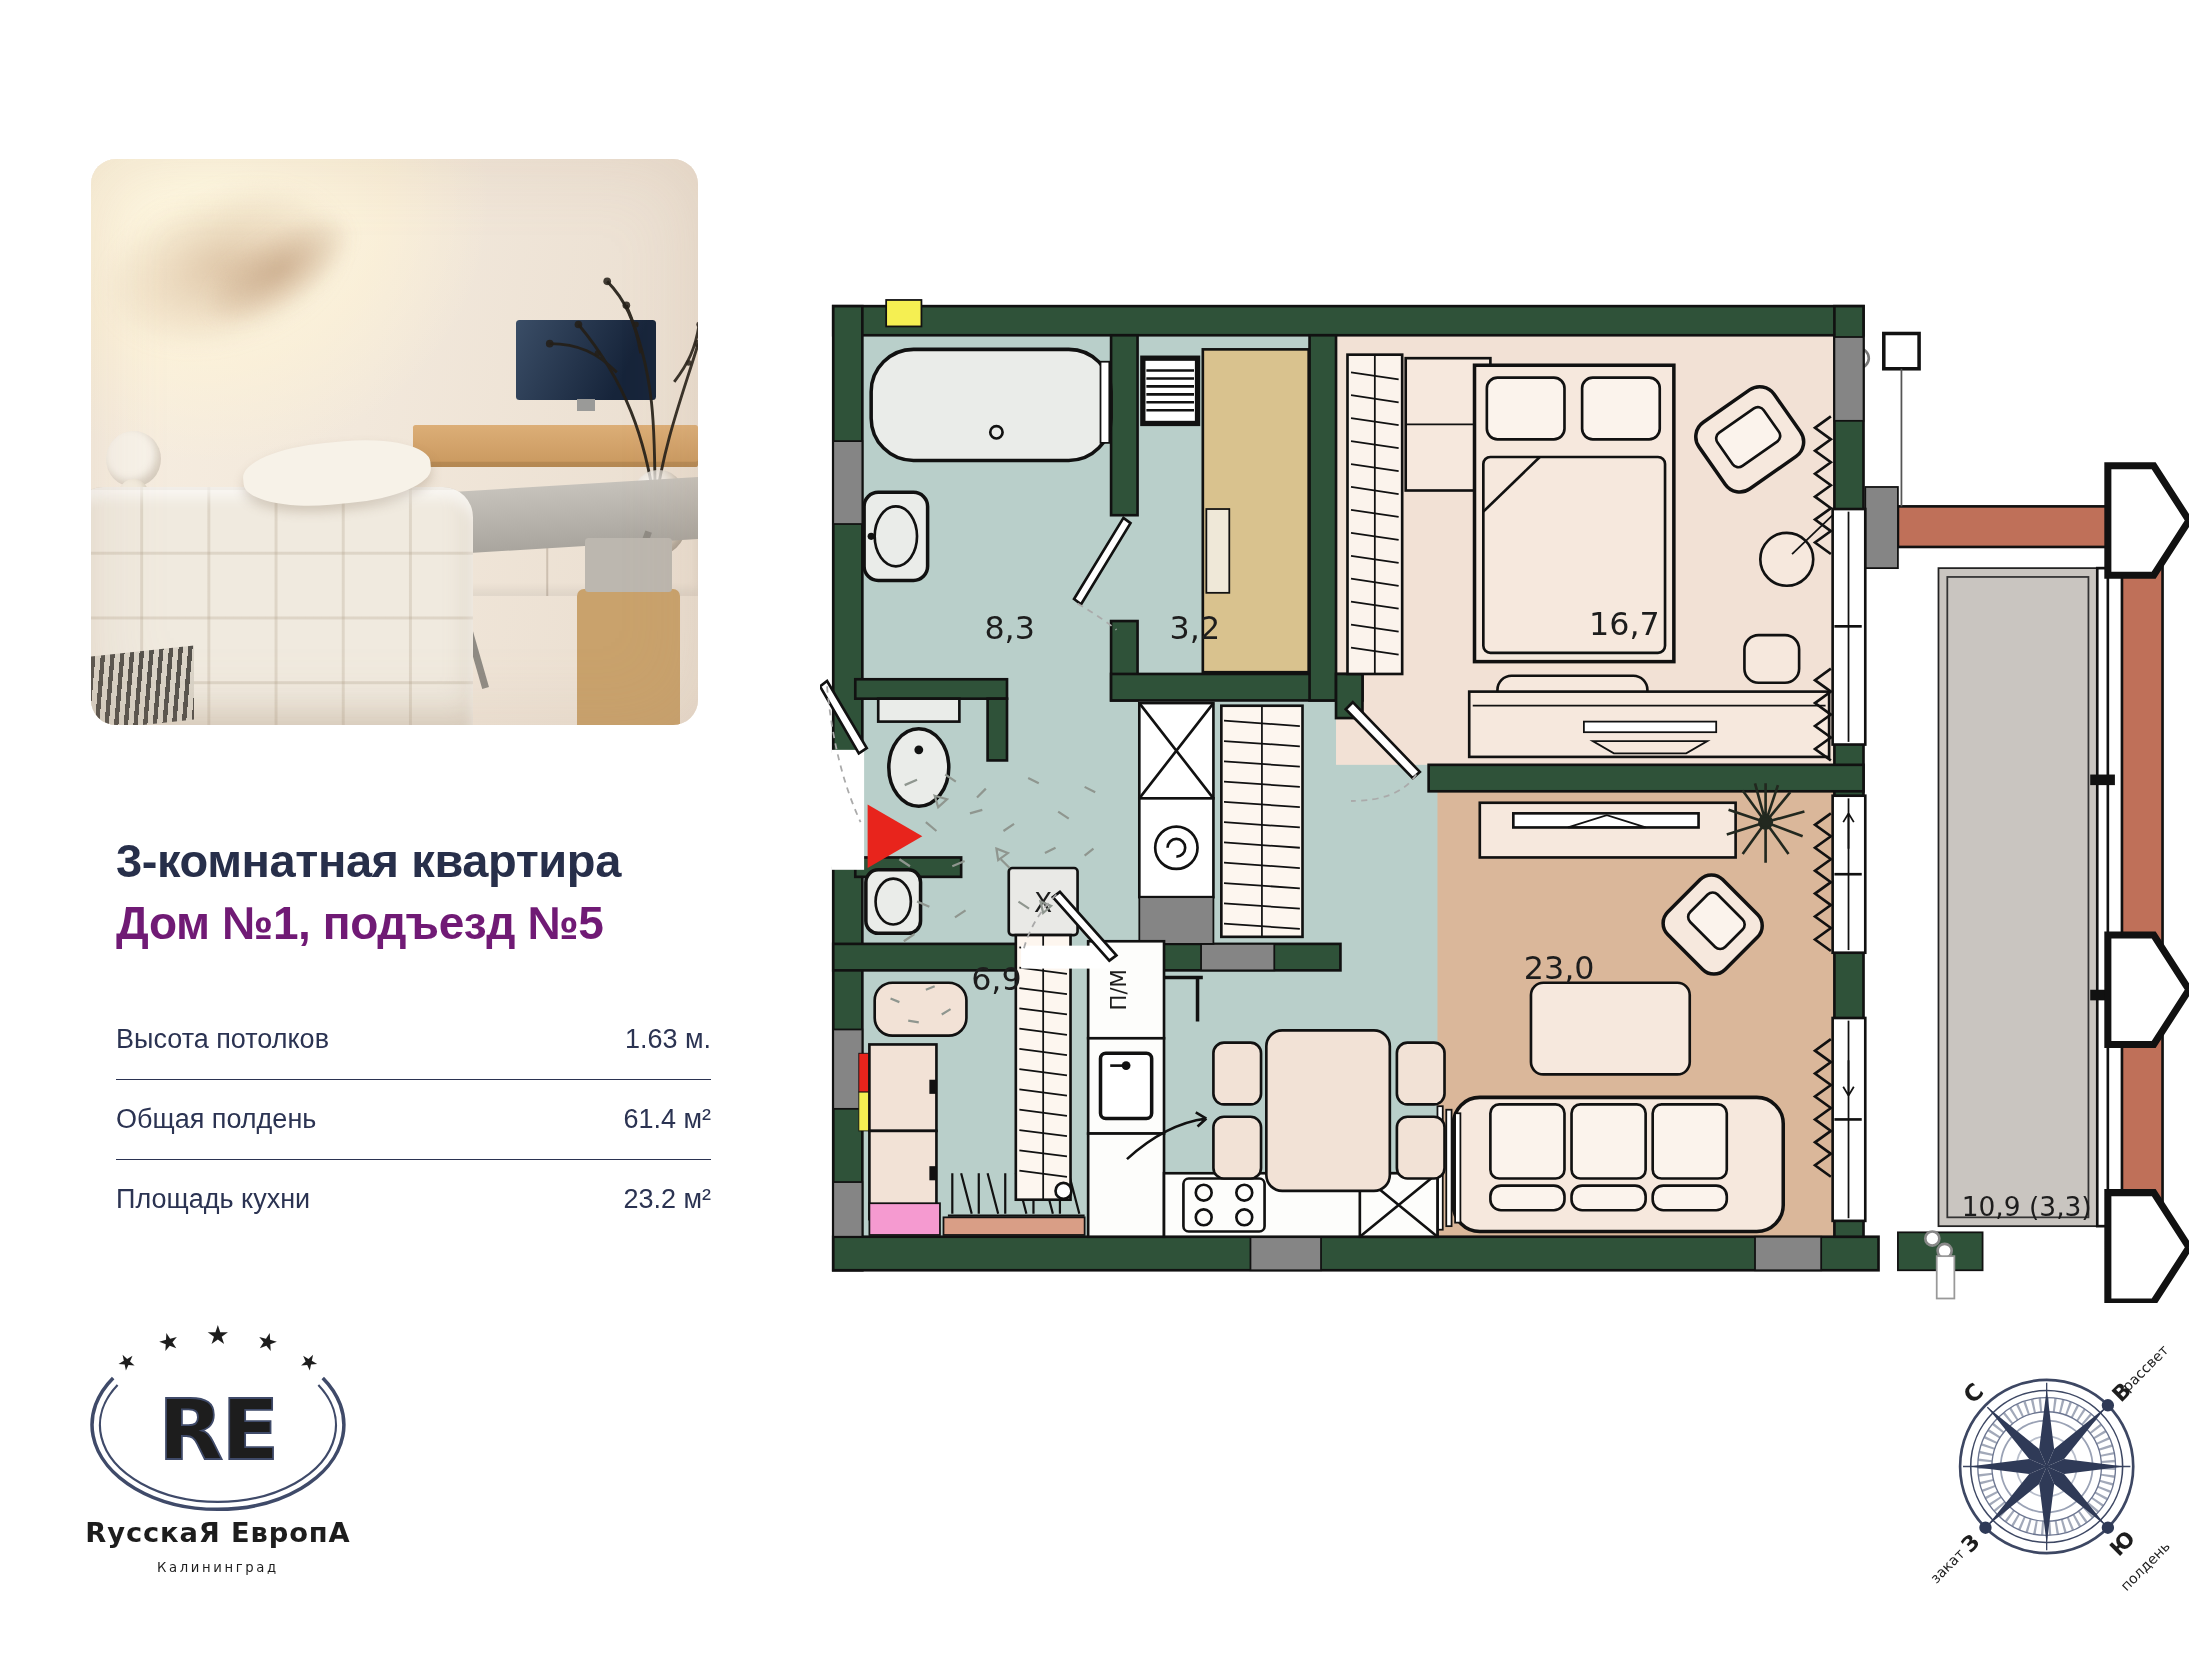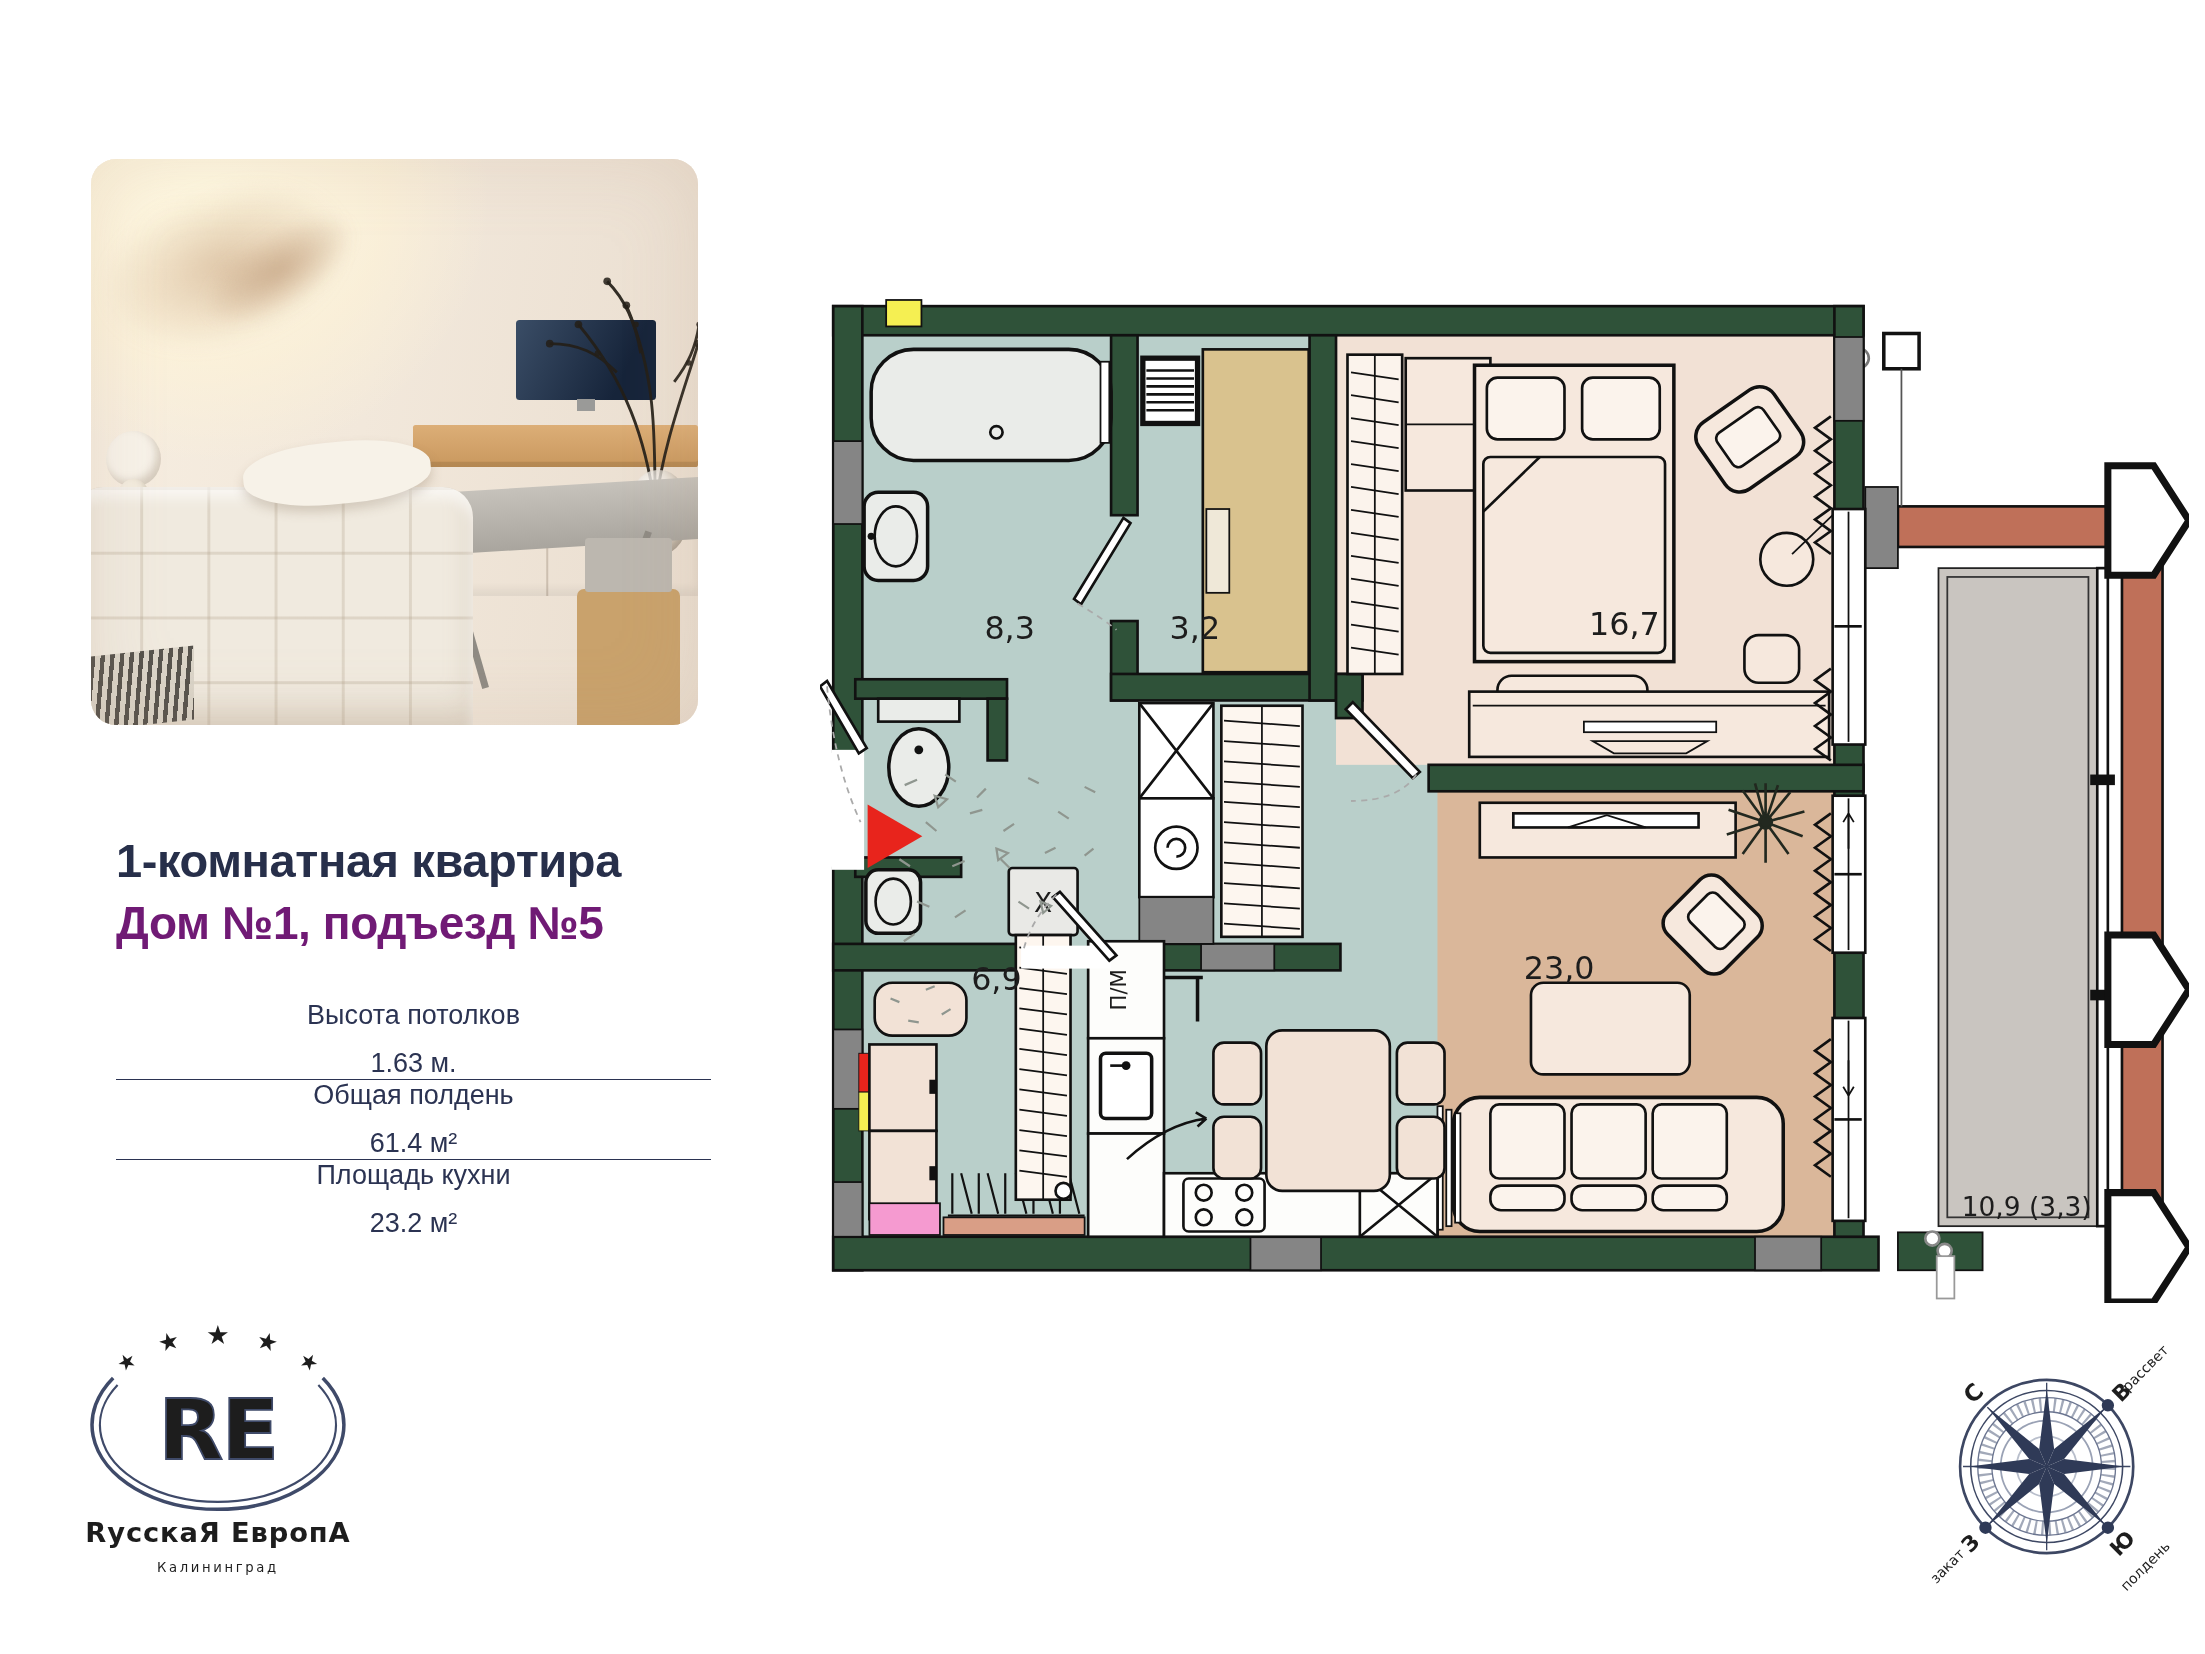--- a/index.html
+++ b/index.html
@@ -53,21 +53,21 @@
   .ph-chair::before{content:'';position:absolute;top:-38%;left:8%;width:84%;height:40%;background:#bcb7af;border-radius:3.5px;}
   .ph-rug{bottom:0;left:0;width:17%;height:13%;opacity:.9;transform:skewY(-6deg);
            background:repeating-linear-gradient(95deg,#45423d 0 4.4px,#d8d2c6 4.4px 9.7px);}
   .ph-vignette{inset:0;box-shadow:inset 0 0 79px rgba(175,145,115,.18);}
   
   .listing{position:absolute;left:116px;top:836px;width:595px;}
   .listing-title{font-size:47px;font-weight:700;color:#272f4a;letter-spacing:-0.4px;line-height:1.05;}
   .listing-subtitle{margin-top:10.6px;font-size:46px;font-weight:700;color:#701a75;letter-spacing:-0.4px;}
   .specs{position:absolute;left:116px;top:1000px;width:595px;}
   .spec-row{display:flex;justify-content:space-between;align-items:center;height:79px;
-            font-size:27px;color:#2b3352;flex-direction:column;}
+            font-size:27px;color:#2b3352;}
   .spec-row.bordered{border-bottom:1.8px solid #2b3352;}
   
   .plan-wrap{position:absolute;left:820px;top:284px;width:1369px;height:1019px;}
   .logo-wrap{position:absolute;left:84px;top:1311px;width:282px;height:273px;}
   .compass-wrap{position:absolute;left:1923px;top:1334px;width:265px;height:265px;}
   svg{font-family:"DejaVu Sans", sans-serif;display:block;}
   svg text{fill:#1d1d1d;}
 </style>
 </head>
 <body>
@@ -112,21 +112,21 @@
     <div class="ph-leg l2"></div>
     <div class="ph-leg l3"></div>
     <div class="ph-sofa"></div>
     <div class="ph-pillow"></div>
     <div class="ph-chair"></div>
     <div class="ph-rug"></div>
     <div class="ph-vignette"></div>
   </div>
 
   <div class="listing">
-    <div class="listing-title">1-комнатная квартира</div>
+    <div class="listing-title">3-комнатная квартира</div>
     <div class="listing-subtitle">Дом №1, подъезд №5</div>
   </div>
 
   <div class="specs">
     <div class="spec-row bordered">
       <span>Высота потолков</span>
       <span>1.63 м.</span>
     </div>
     <div class="spec-row bordered">
       <span>Общая полдень</span>

